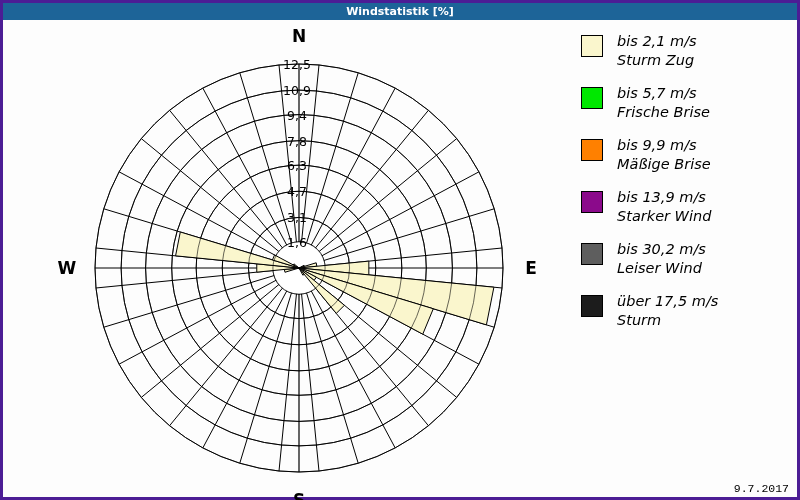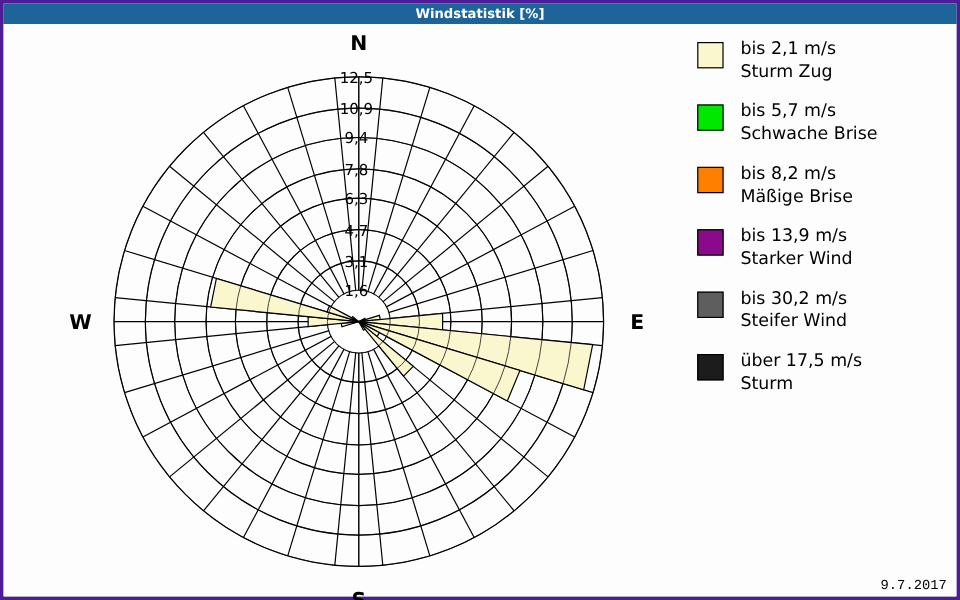--- a/index.html
+++ b/index.html
@@ -36,20 +36,21 @@
   }
   #legend{
     position:absolute;
     left:578px;top:12px;
     width:215px;
   }
   .legend-row{
     display:flex;align-items:flex-start;
     margin-bottom:7px;
     height:45px;
+    font-style:italic;
   }
   .swatch{
     width:22px;height:22px;
     border:1px solid #000000;
     box-sizing:border-box;
     margin-right:14px;
     margin-top:3px;
     flex:0 0 auto;
   }
   .swatch.texture-dots{
@@ -182,42 +183,42 @@
           <div class="swatch" style="background: rgb(250, 246, 205);"></div>
           <div class="legend-text">
             <div>bis 2,1 m/s</div>
             <div>Sturm Zug</div>
           </div>
         </div>
         <div class="legend-row">
           <div class="swatch" style="background: rgb(0, 232, 0);"></div>
           <div class="legend-text">
             <div>bis 5,7 m/s</div>
-            <div>Schwache Brise</div>
+            <div>Frische Brise</div>
           </div>
         </div>
         <div class="legend-row">
           <div class="swatch" style="background: rgb(255, 128, 0);"></div>
           <div class="legend-text">
-            <div>bis 8,2 m/s</div>
+            <div>bis 9,9 m/s</div>
             <div>Mäßige Brise</div>
           </div>
         </div>
         <div class="legend-row">
           <div class="swatch" style="background: rgb(139, 10, 139);"></div>
           <div class="legend-text">
             <div>bis 13,9 m/s</div>
             <div>Starker Wind</div>
           </div>
         </div>
         <div class="legend-row">
           <div class="swatch" style="background: rgb(94, 94, 94);"></div>
           <div class="legend-text">
             <div>bis 30,2 m/s</div>
-            <div>Steifer Wind</div>
+            <div>Leiser Wind</div>
           </div>
         </div>
         <div class="legend-row">
           <div class="swatch texture-dots" style="background: rgb(28, 28, 28);"></div>
           <div class="legend-text">
             <div>über 17,5 m/s</div>
             <div>Sturm</div>
           </div>
         </div>
       </div>

